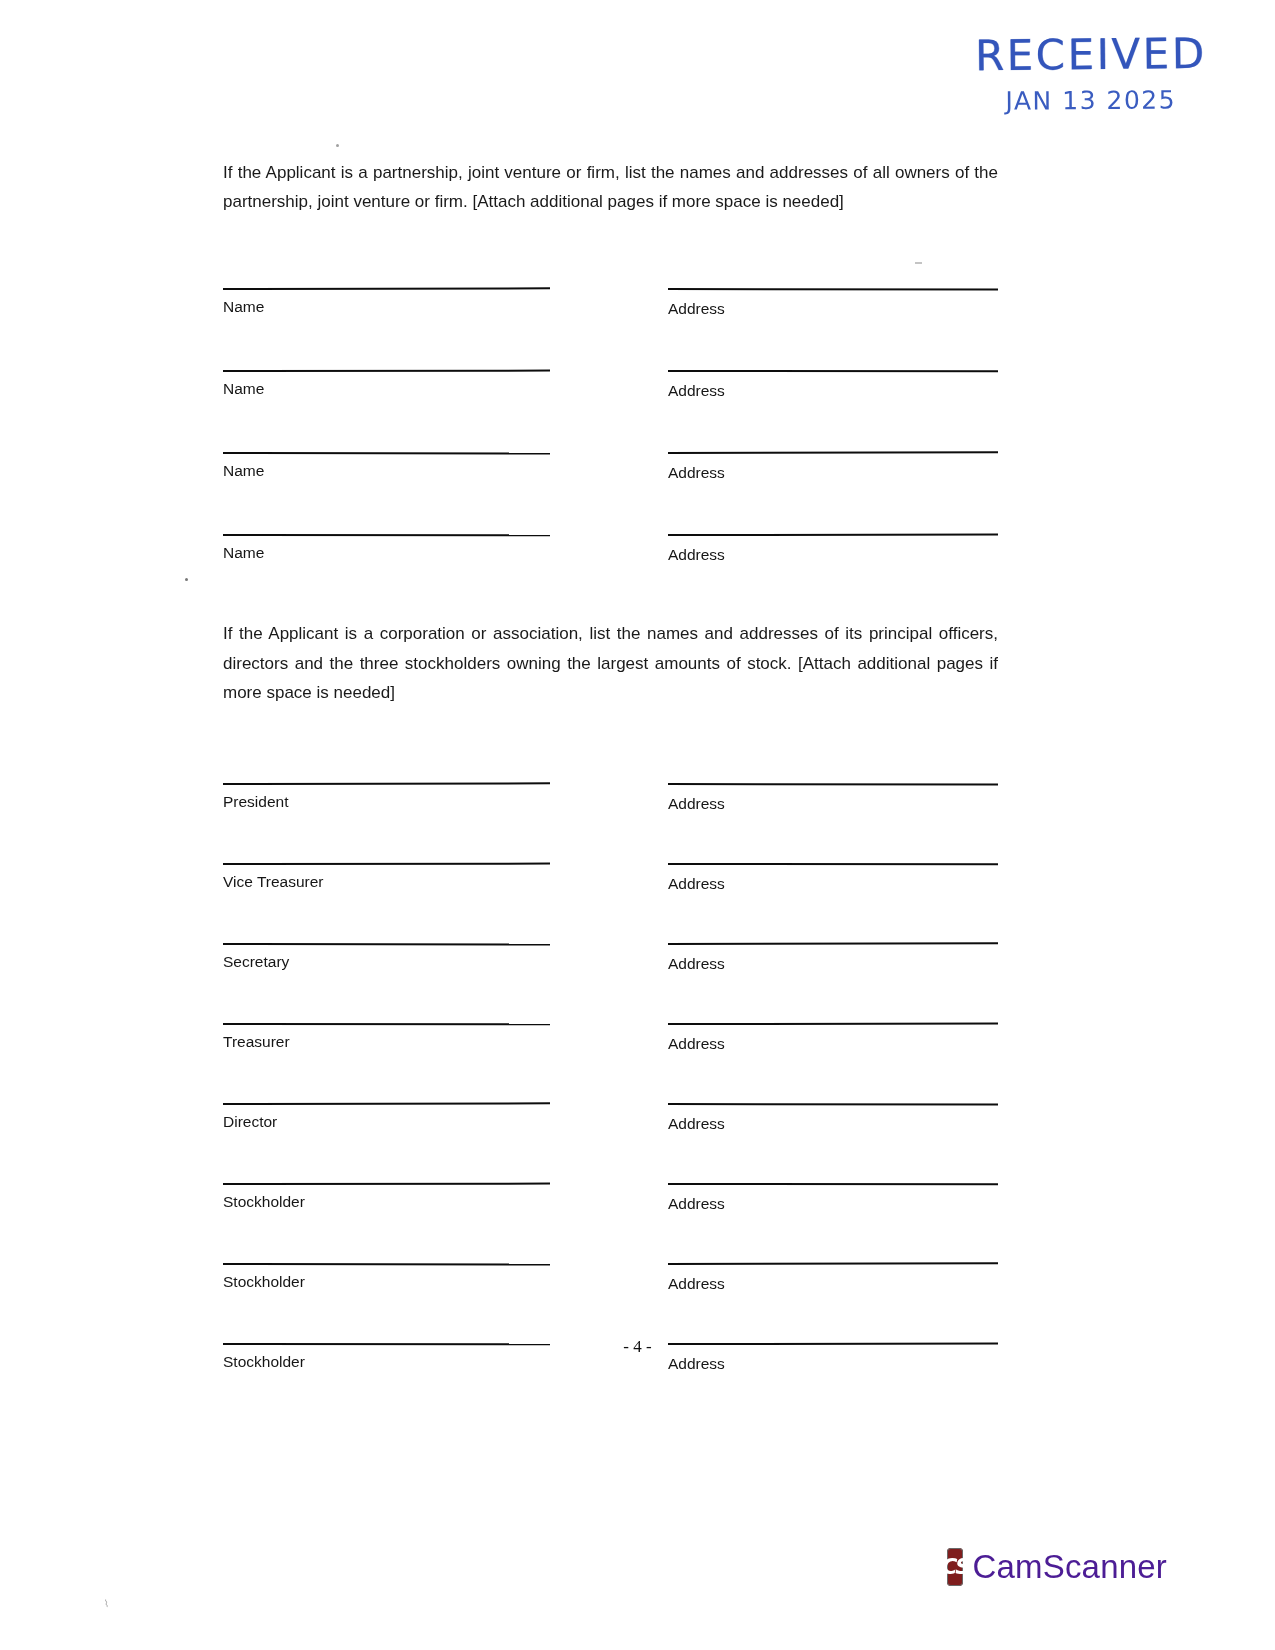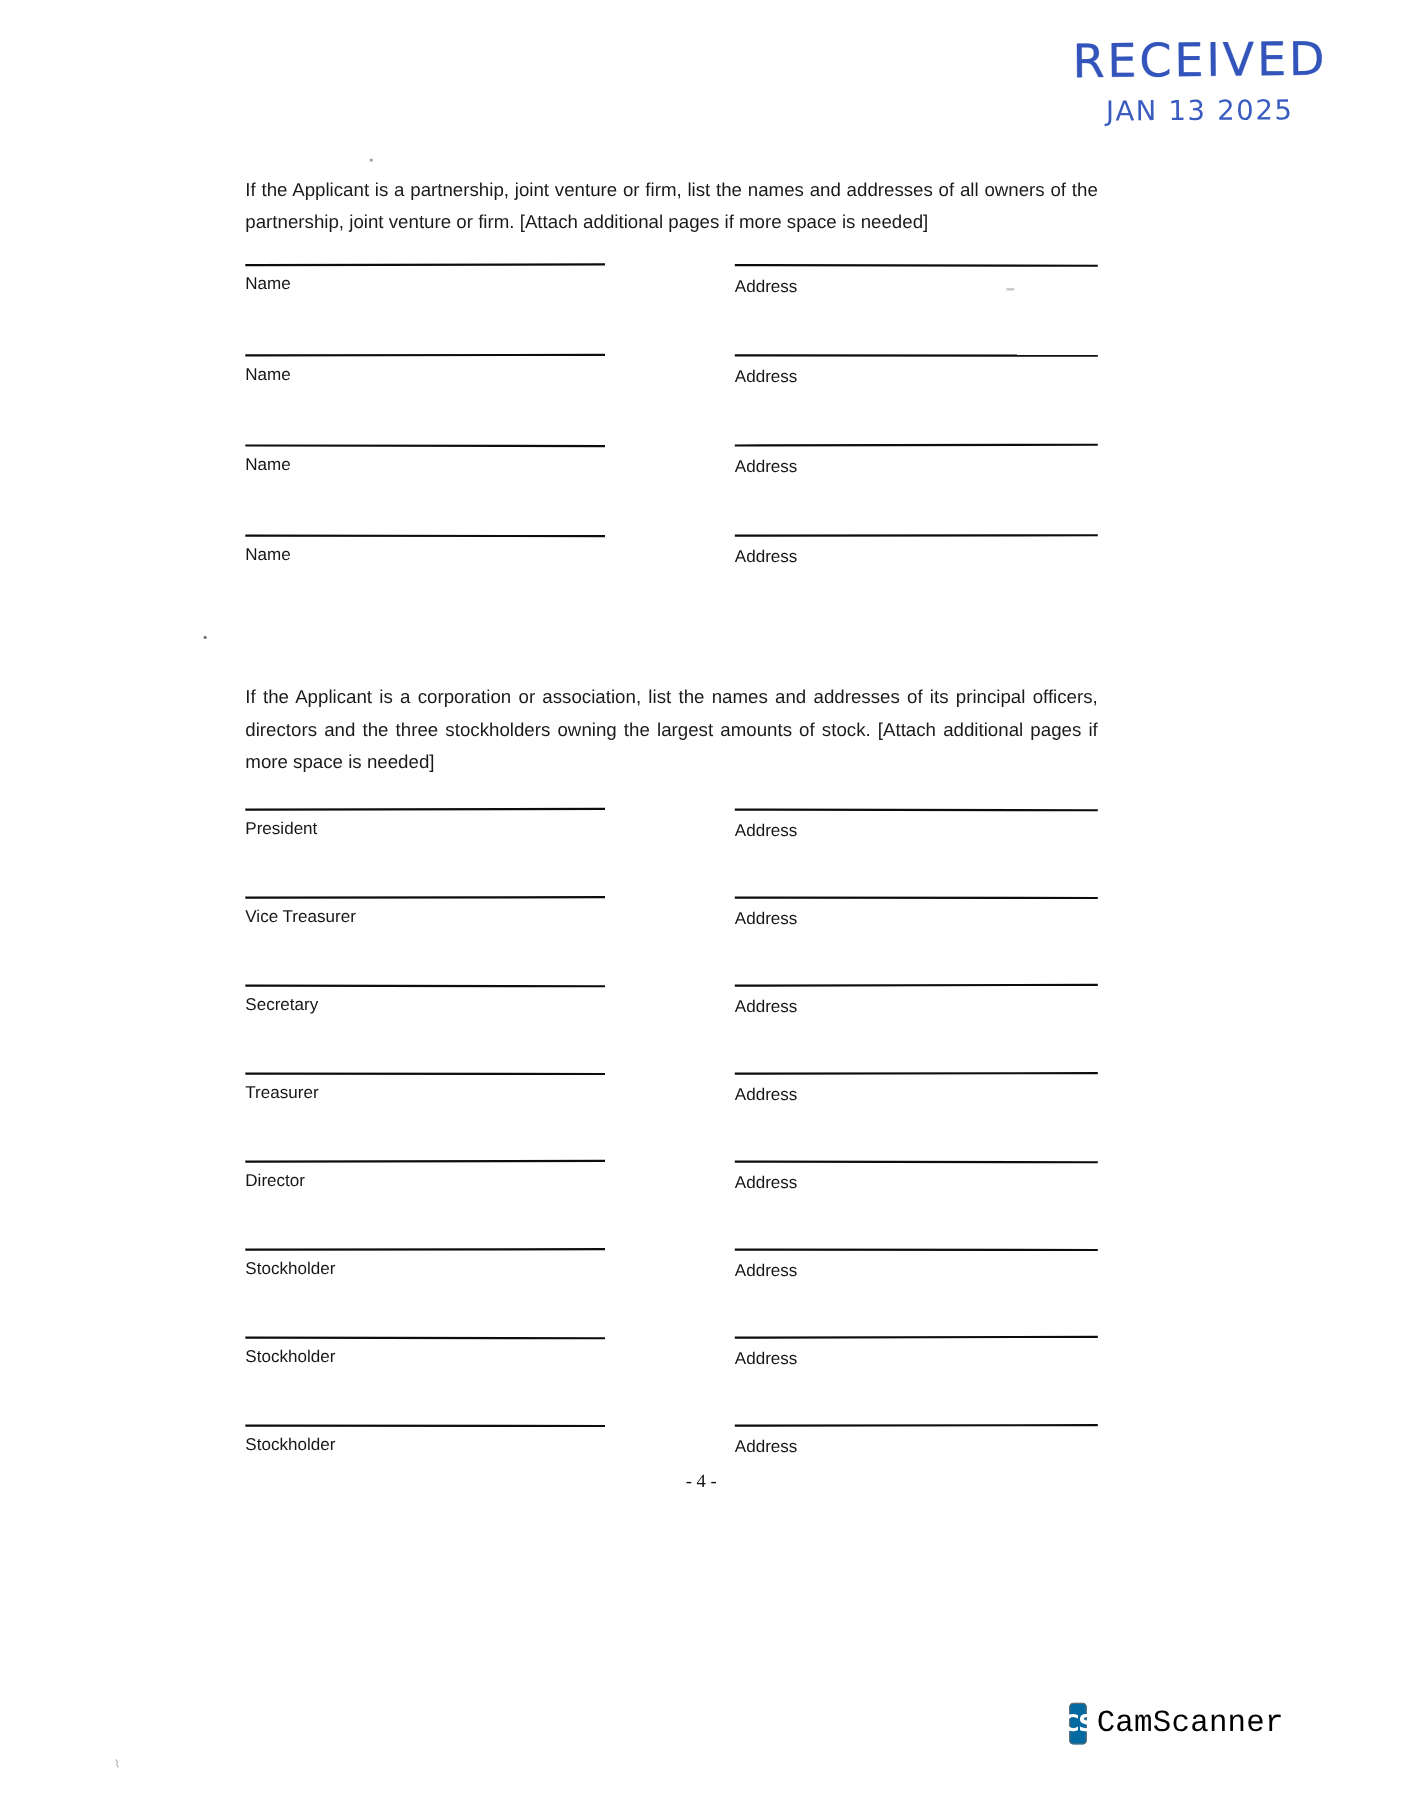--- a/index.html
+++ b/index.html
@@ -69,20 +69,21 @@
   }
   .field-row {
     display: flex;
     justify-content: space-between;
     height: 82px;
     position: relative;
   }
 
   .field {
     position: relative;
+    margin-top: 48px;
   }
   .field-left  { width: 327px; }
   .field-right { width: 330px; }
 
   .rule {
     height: 0;
     border-top: 2.2px solid #0d0d0d;
     width: 100%;
     transform-origin: left center;
   }
@@ -124,36 +125,37 @@
     right: 108px;
     top: 1548px;
     display: flex;
     align-items: center;
     gap: 9px;
     user-select: none;
   }
   .cs-badge {
     width: 16px;
     height: 38px;
-    background: #0369a1;
+    background: #7f1d1d;
     border-radius: 4px;
     display: flex;
     align-items: center;
     justify-content: center;
     font-family: "DejaVu Sans", sans-serif;
     font-weight: bold;
     font-size: 21px;
     color: #ffffff;
     letter-spacing: -1.5px;
     box-shadow: inset 0 0 0 1px #6a6a6a;
+    font-style: italic;
   }
   .cs-word {
-    font-family: Liberation Mono, monospace;
-    font-size: 28px;
-    color: #000000;
+    font-family: Liberation Sans, sans-serif;
+    font-size: 33px;
+    color: #4c1d95;
     letter-spacing: 0.2px;
   }
 
   
   .mark-dot-left {
     position: absolute;
     left: 185px;
     top: 578px;
     width: 3px; height: 3px;
     background: #555;

